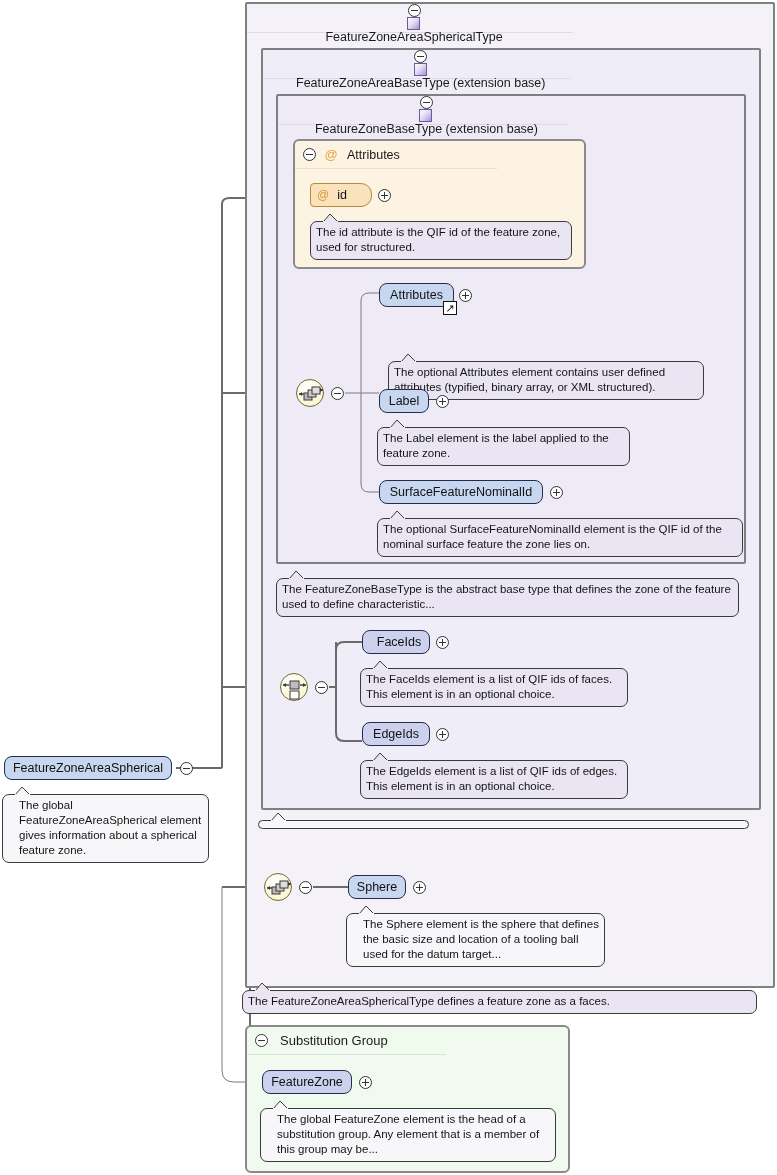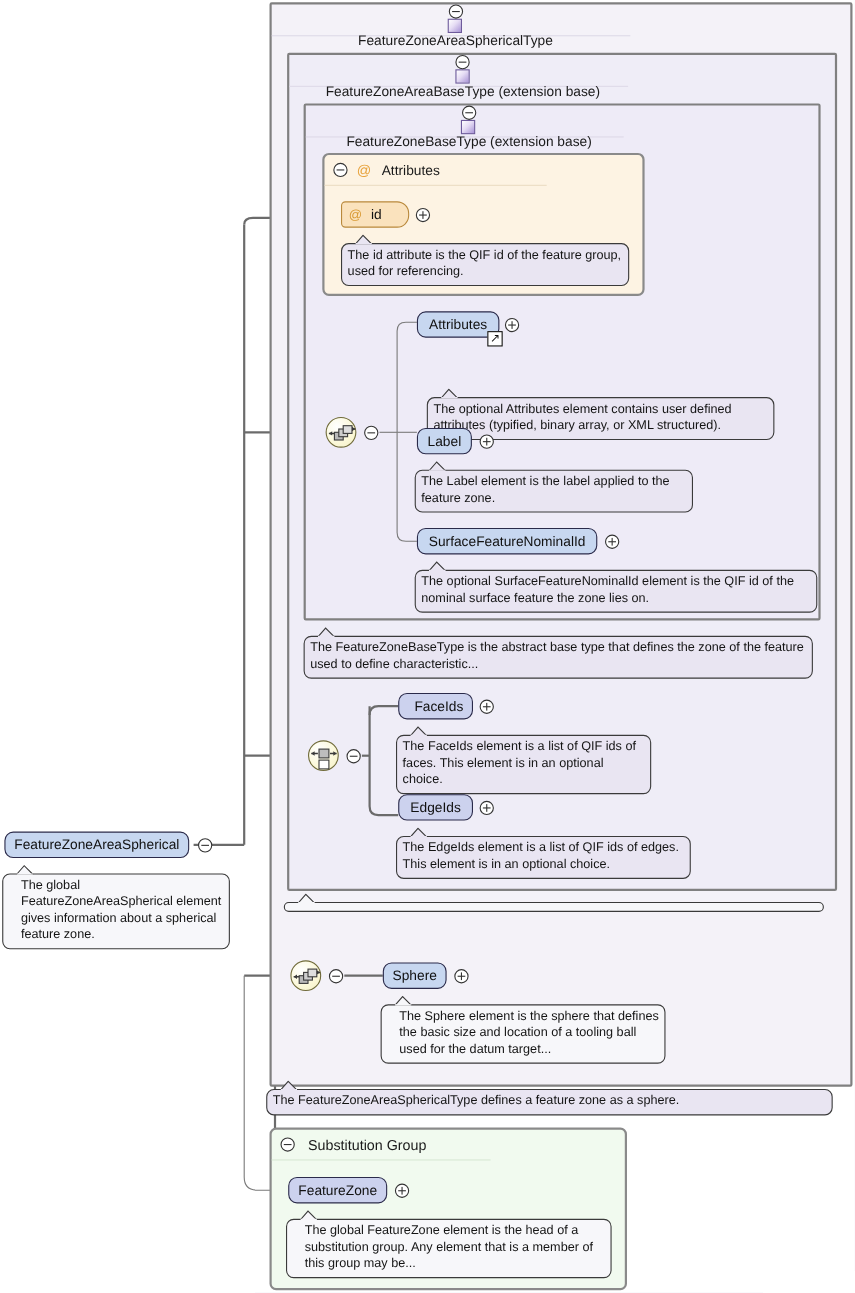--- a/index.html
+++ b/index.html
@@ -258,21 +258,21 @@
 </div>
 <span class="toggle plus toggle-inline" style="left:378px;top:189px;"></span>
 
 <div class="bubble" style="left:310px;top:221px;width:262px;">
   <span class="tail">
       <svg width="16" height="10" viewBox="0 0 16 10">
     <path d="M0,9 L7,1 L15,9" fill="#e9e5f2" stroke="#3a3a3a" stroke-width="1"></path>
     <path d="M0,9 L15,9" stroke="#e9e5f2" stroke-width="2"></path>
       </svg>
     </span>
-  <span>The id attribute is the QIF id of the feature group, used for referencing.</span>
+  <span>The id attribute is the QIF id of the feature zone, used for structured.</span>
 </div>
 
 <div class="comp" style="left:296px;top:379px;">
   <svg width="28" height="28" viewBox="0 0 28 28">
     <line x1="2" y1="14" x2="8" y2="14" stroke="#3a3a3a" stroke-width="1.4"></line>
     <line x1="20" y1="10" x2="26" y2="10" stroke="#3a3a3a" stroke-width="1.4"></line>
     <polygon points="2,14 5,12 5,16" fill="#3a3a3a"></polygon>
     <polygon points="26,10 23,8 23,12" fill="#3a3a3a"></polygon>
     <rect x="7" y="13" width="8" height="7" fill="#b9b9b9" stroke="#3a3a3a" stroke-width="1"></rect>
     <rect x="11" y="10" width="8" height="7" fill="#cdcdcd" stroke="#3a3a3a" stroke-width="1"></rect>
@@ -356,21 +356,21 @@
 <svg class="conn" style="left:0;top:0;width:777px;height:1175px">
   <path class="thick" d="M329,687 L336,687"></path>
   <path class="thick" d="M336,650 Q336,642 344,642 L362,642"></path>
   <path class="thick" d="M336,642 L336,733 Q336,741 344,741 L362,741"></path>
 </svg>
 
 <div class="node lavender" style="left:362px;top:630px;width:68px;padding-left:16px;">
   <span>FaceIds</span>
 </div>
 <span class="toggle plus toggle-inline" style="left:436px;top:636px;"></span>
-<div class="bubble" style="left:360px;top:668px;width:232px;">
+<div class="bubble" style="left:360px;top:668px;width:268px;">
   <span class="tail">
       <svg width="16" height="10" viewBox="0 0 16 10">
     <path d="M0,9 L7,1 L15,9" fill="#e9e5f2" stroke="#3a3a3a" stroke-width="1"></path>
     <path d="M0,9 L15,9" stroke="#e9e5f2" stroke-width="2"></path>
       </svg>
     </span>
   <span>The FaceIds element is a list of QIF ids of faces. This element is in an optional choice.</span>
 </div>
 
 <div class="node lavender" style="left:362px;top:722px;width:68px;">
@@ -426,21 +426,21 @@
   <span>The Sphere element is the sphere that defines the basic size and location of a tooling ball used for the datum target...</span>
 </div>
 
 <div class="bubble" style="left:242px;top:990px;width:515px;">
   <span class="tail">
       <svg width="16" height="10" viewBox="0 0 16 10">
     <path d="M0,9 L7,1 L15,9" fill="#e9e5f2" stroke="#3a3a3a" stroke-width="1"></path>
     <path d="M0,9 L15,9" stroke="#e9e5f2" stroke-width="2"></path>
       </svg>
     </span>
-  <span>The FeatureZoneAreaSphericalType defines a feature zone as a sphere.</span>
+  <span>The FeatureZoneAreaSphericalType defines a feature zone as a faces.</span>
 </div>
 
 <div class="subsbox" style="left:245px;top:1025px;width:325px;height:148px;">
   <div class="subsbox-hdr">
     <span class="toggle"></span>
     <span class="subsbox-title" style="margin-left:12px;">Substitution Group</span>
   </div>
 </div>
 
 <div class="node lavender" style="left:262px;top:1070px;width:90px;">

